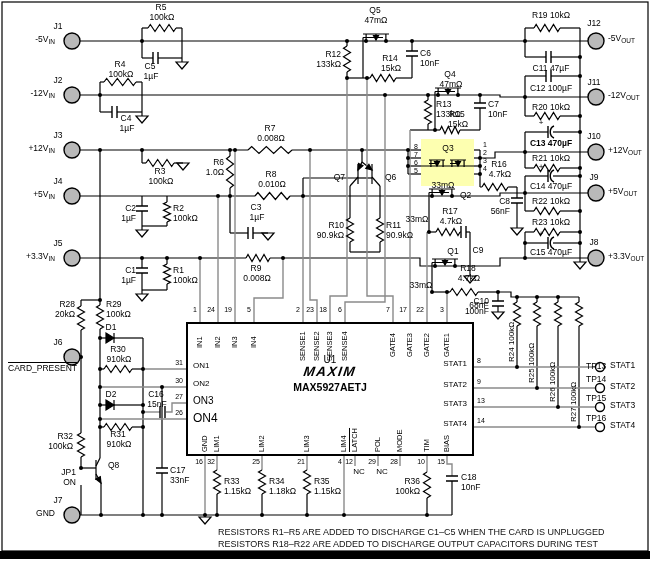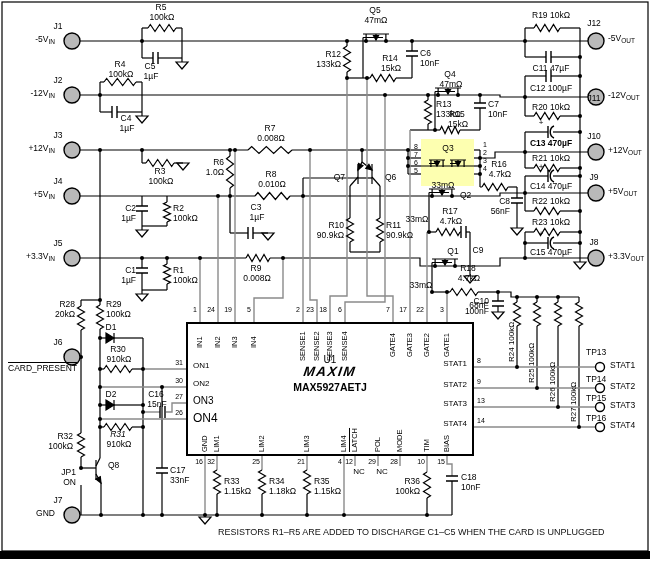--- a/index.html
+++ b/index.html
@@ -421,47 +421,48 @@
         <circle cx="600" cy="407" r="4.5" fill="#fff" stroke="#000" stroke-width="1.4"></circle>
         <circle cx="600" cy="427" r="4.5" fill="#fff" stroke="#000" stroke-width="1.4"></circle>
       </g>
   </svg>
 
   <div class="ic-text" id="ic-ref">U1</div>
   <div class="ic-text" id="ic-brand">MAXIM</div>
   <div class="ic-text" id="ic-part">MAX5927AETJ</div>
 
   <div class="note" style="top:527px;">RESISTORS R1–R5 ARE ADDED TO DISCHARGE C1–C5 WHEN THE CARD IS UNPLUGGED</div>
+  <div class="note" style="top:539px;">RESISTORS R18–R22 ARE ADDED TO DISCHARGE OUTPUT CAPACITORS DURING TEST</div>
 
   <div id="labels">
       <div class="lab tc" style="left: 58px; top: 22px;">J1</div>
       <div class="lab tr" style="left: 55px; top: 35px;">-5V<span class="sub">IN</span></div>
       <div class="lab tc" style="left: 58px; top: 76px;">J2</div>
       <div class="lab tr" style="left: 55px; top: 89px;">-12V<span class="sub">IN</span></div>
       <div class="lab tc" style="left: 58px; top: 131px;">J3</div>
       <div class="lab tr" style="left: 55px; top: 144px;">+12V<span class="sub">IN</span></div>
       <div class="lab tc" style="left: 58px; top: 177px;">J4</div>
       <div class="lab tr" style="left: 55px; top: 190px;">+5V<span class="sub">IN</span></div>
       <div class="lab tc" style="left: 58px; top: 239px;">J5</div>
       <div class="lab tr" style="left: 55px; top: 252px;">+3.3V<span class="sub">IN</span></div>
       <div class="lab tc" style="left: 58px; top: 338px;">J6</div>
       <div class="lab ov" style="left: 8px; top: 364px;">CARD_PRESENT</div>
       <div class="lab tc" style="left: 58px; top: 496px;">J7</div>
       <div class="lab tr" style="left: 55px; top: 509px;">GND</div>
       <div class="lab tc" style="left: 594px; top: 19px;">J12</div>
       <div class="lab" style="left: 608px; top: 34px;">-5V<span class="sub">OUT</span></div>
-      <div class="lab tc" style="left: 594px; top: 94px;">J11</div>
+      <div class="lab tc" style="left: 594px; top: 78px;">J11</div>
       <div class="lab" style="left: 608px; top: 91px;">-12V<span class="sub">OUT</span></div>
       <div class="lab tc" style="left: 594px; top: 132px;">J10</div>
       <div class="lab" style="left: 608px; top: 146px;">+12V<span class="sub">OUT</span></div>
       <div class="lab tc" style="left: 594px; top: 173px;">J9</div>
       <div class="lab" style="left: 608px; top: 187px;">+5V<span class="sub">OUT</span></div>
       <div class="lab tc" style="left: 594px; top: 238px;">J8</div>
       <div class="lab" style="left: 608px; top: 252px;">+3.3V<span class="sub">OUT</span></div>
-      <div class="lab" style="left: 586px; top: 348px;">TP13</div>
+      <div class="lab" style="left: 586px; top: 362px;">TP13</div>
       <div class="lab" style="left: 610px; top: 361px;">STAT1</div>
       <div class="lab" style="left: 586px; top: 375px;">TP14</div>
       <div class="lab" style="left: 610px; top: 382px;">STAT2</div>
       <div class="lab" style="left: 586px; top: 394px;">TP15</div>
       <div class="lab" style="left: 610px; top: 401px;">STAT3</div>
       <div class="lab" style="left: 586px; top: 414px;">TP16</div>
       <div class="lab" style="left: 610px; top: 421px;">STAT4</div>
       <div class="lab tc" style="left: 161px; top: 3px;">R5</div>
       <div class="lab tc" style="left: 162px; top: 13px;">100kΩ</div>
       <div class="lab tc" style="left: 150px; top: 62px;">C5</div>
@@ -547,21 +548,21 @@
       <div class="lab tr" style="left: 75px; top: 300px;">R28</div>
       <div class="lab tr" style="left: 75px; top: 310px;">20kΩ</div>
       <div class="lab" style="left: 106px; top: 300px;">R29</div>
       <div class="lab" style="left: 106px; top: 310px;">100kΩ</div>
       <div class="lab tc" style="left: 111px; top: 323px;">D1</div>
       <div class="lab tc" style="left: 118px; top: 345px;">R30</div>
       <div class="lab tc" style="left: 119px; top: 355px;">910kΩ</div>
       <div class="lab tc" style="left: 156px; top: 390px;">C16</div>
       <div class="lab tc" style="left: 157px; top: 400px;">15nF</div>
       <div class="lab tc" style="left: 111px; top: 390px;">D2</div>
-      <div class="lab tc" style="left: 118px; top: 430px; font-style: italic;">R31</div>
+      <div class="lab tc" style="left: 118px; top: 430px;">R31</div>
       <div class="lab tc" style="left: 119px; top: 440px;">910kΩ</div>
       <div class="lab tr" style="left: 73px; top: 432px;">R32</div>
       <div class="lab tr" style="left: 73px; top: 442px;">100kΩ</div>
       <div class="lab" style="left: 108px; top: 461px;">Q8</div>
       <div class="lab tr" style="left: 76px; top: 468px;">JP1</div>
       <div class="lab tr" style="left: 76px; top: 478px;">ON</div>
       <div class="lab" style="left: 170px; top: 466px;">C17</div>
       <div class="lab" style="left: 170px; top: 476px;">33nF</div>
       <div class="lab" style="left: 224px; top: 477px;">R33</div>
       <div class="lab" style="left: 224px; top: 487px;">1.15kΩ</div>

